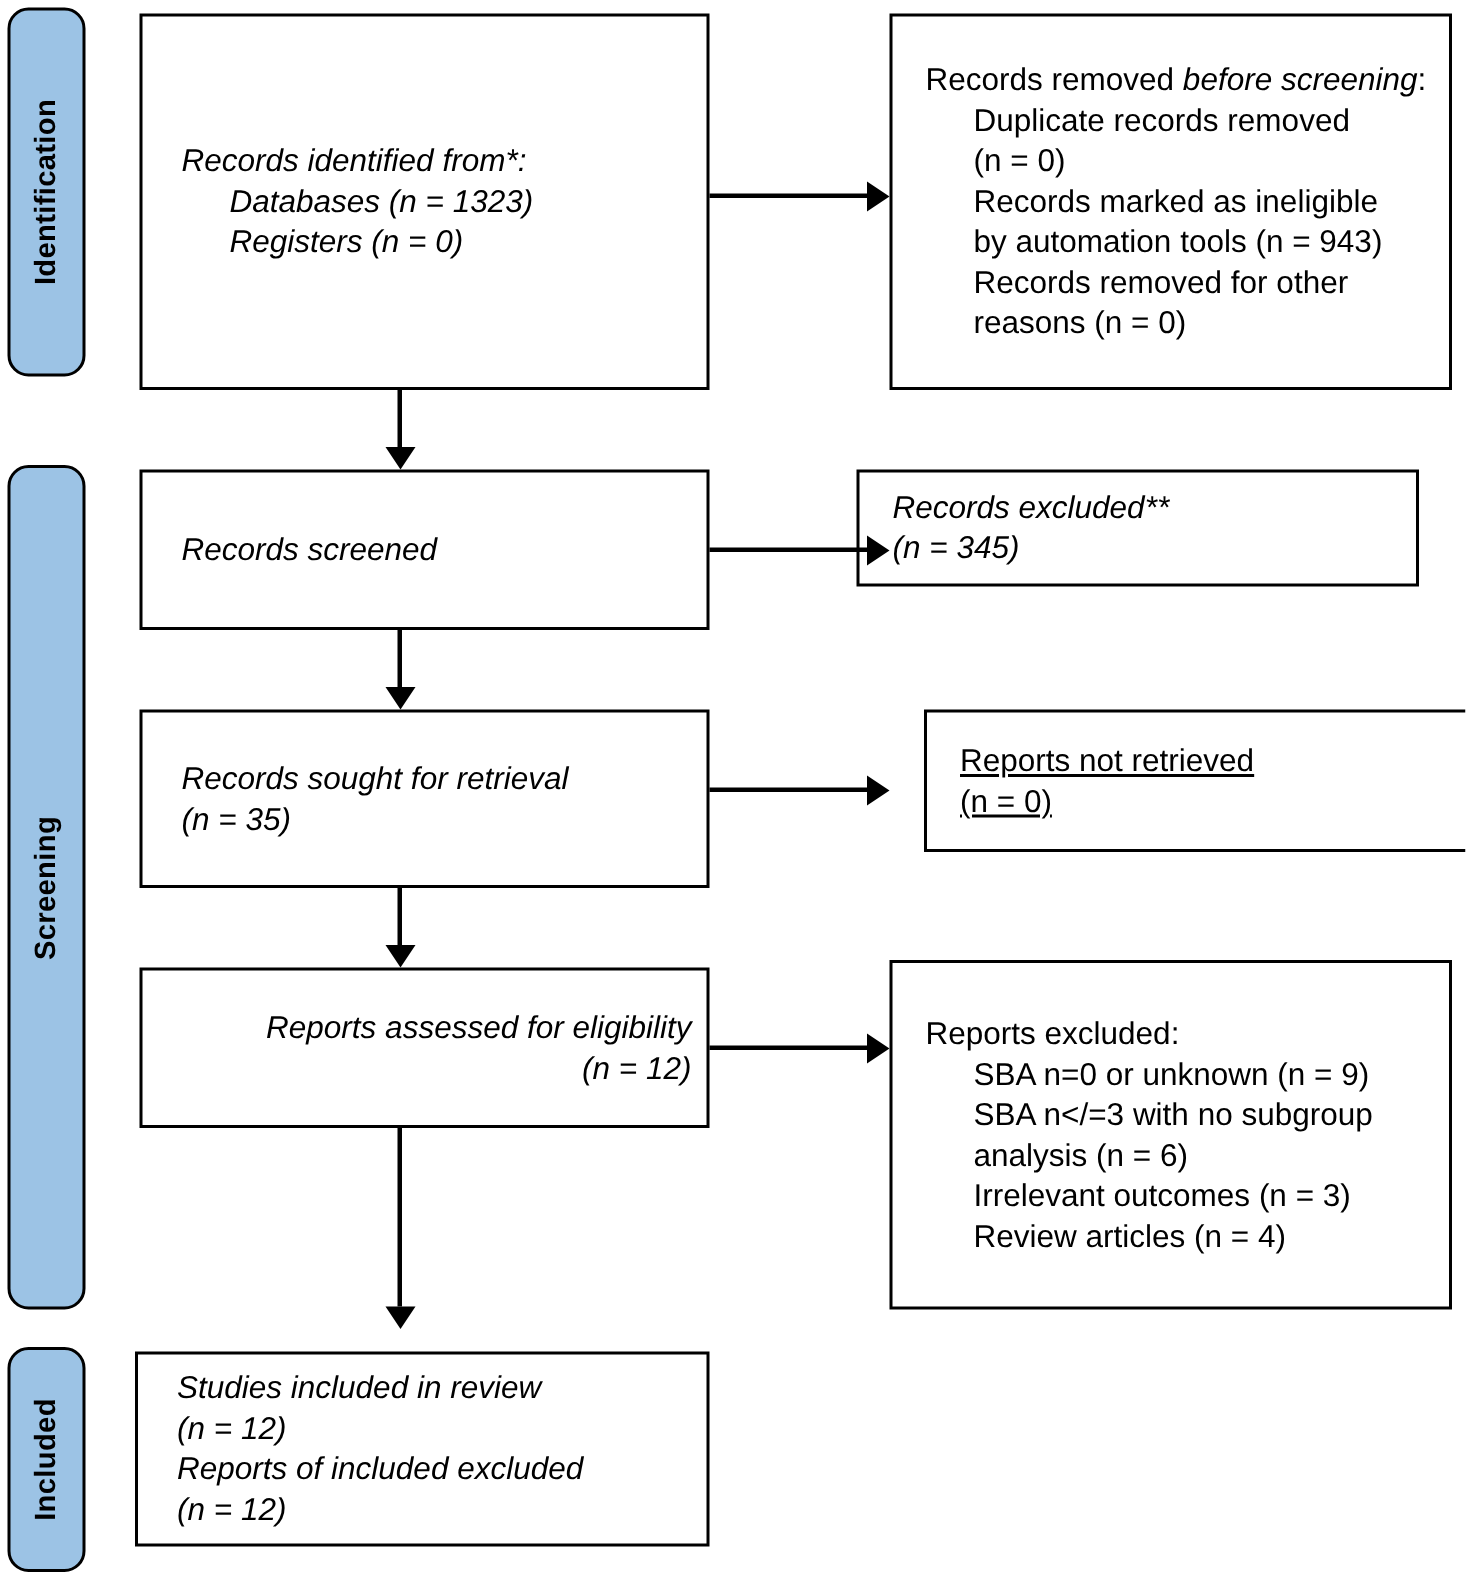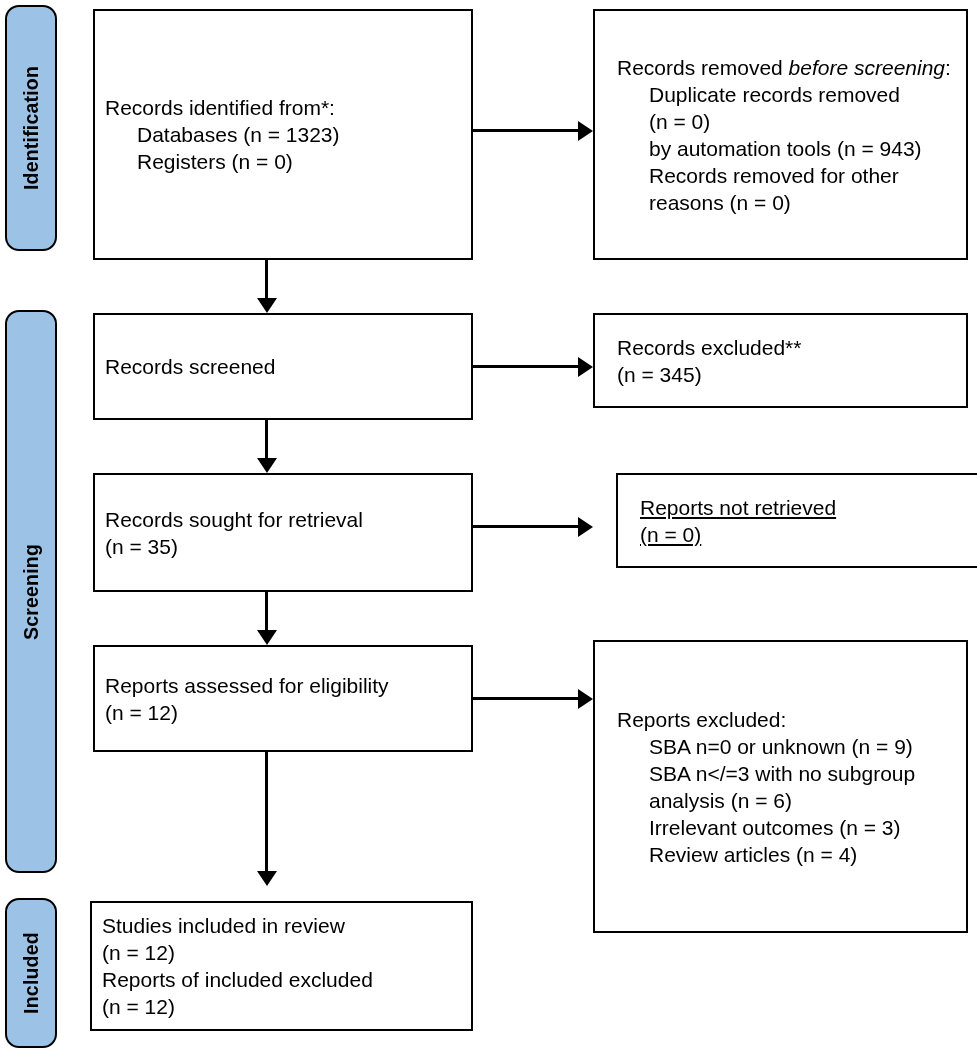--- a/index.html
+++ b/index.html
@@ -50,21 +50,21 @@
     display: flex;
     flex-direction: column;
     justify-content: center;
   }
   .flow-box .box-text {
     padding: 0 10px 0 24px;
     font-size: 21px;
     line-height: 27px;
     color: #000000;
   }
-  .flow-box.left-box .box-text { padding-left: 10px; }
+  .flow-box.left-box .box-text { padding-left: 26px; font-style: italic; }
   .flow-box.right-box .box-text { padding-left: 22px; padding-right: 6px; }
 
   .line-indent { padding-left: 32px; display: block; }
   .line-plain  { display: block; }
   em.ital { font-style: italic; margin-top: 44px; }
 
   
   .conn {
     position: absolute;
     background: #000000;
@@ -112,61 +112,62 @@
       <span class="line-indent">Databases (n = 1323)</span>
       <span class="line-indent">Registers (n = 0)</span>
     </div>
   </div>
 
   <div class="flow-box right-box" style="left:593px; top:9px; width:375px; height:251px;">
     <div class="box-text">
       <span class="line-plain"><span>Records removed </span><em class="ital">before screening</em><span>:</span></span>
       <span class="line-indent">Duplicate records removed</span>
       <span class="line-indent">(n = 0)</span>
+      <span class="line-indent">Records marked as ineligible</span>
       <span class="line-indent">by automation tools (n = 943)</span>
       <span class="line-indent">Records removed for other</span>
       <span class="line-indent">reasons (n = 0)</span>
     </div>
   </div>
 
   <div class="flow-box left-box" style="left:93px; top:313px; width:380px; height:107px;">
     <div class="box-text">
       <span class="line-plain">Records screened</span>
     </div>
   </div>
 
-  <div class="flow-box right-box" style="left:593px; top:313px; width:375px; height:95px;">
+  <div class="flow-box right-box" style="left:571px; top:313px; width:375px; height:78px;font-style:italic;">
     <div class="box-text">
       <span class="line-plain">Records excluded**</span>
       <span class="line-plain">(n = 345)</span>
     </div>
   </div>
 
   <div class="flow-box left-box" style="left:93px; top:473px; width:380px; height:119px;">
     <div class="box-text">
       <span class="line-plain">Records sought for retrieval</span>
       <span class="line-plain">(n = 35)</span>
     </div>
   </div>
 
   <div class="flow-box right-box" style="left:616px; top:473px; width:383px; height:95px;text-decoration:underline;">
     <div class="box-text">
       <span class="line-plain">Reports not retrieved</span>
       <span class="line-plain">(n = 0)</span>
     </div>
   </div>
 
-  <div class="flow-box left-box" style="left:93px; top:645px; width:380px; height:107px;">
+  <div class="flow-box left-box" style="left:93px; top:645px; width:380px; height:107px;text-align:right;">
     <div class="box-text">
       <span class="line-plain">Reports assessed for eligibility</span>
       <span class="line-plain">(n = 12)</span>
     </div>
   </div>
 
-  <div class="flow-box right-box" style="left:593px; top:640px; width:375px; height:293px;">
+  <div class="flow-box right-box" style="left:593px; top:640px; width:375px; height:233px;">
     <div class="box-text">
       <span class="line-plain">Reports excluded:</span>
       <span class="line-indent">SBA n=0 or unknown (n = 9)</span>
       <span class="line-indent">SBA n&lt;/=3 with no subgroup</span>
       <span class="line-indent">analysis (n = 6)</span>
       <span class="line-indent">Irrelevant outcomes (n = 3)</span>
       <span class="line-indent">Review articles (n = 4)</span>
     </div>
   </div>
 

